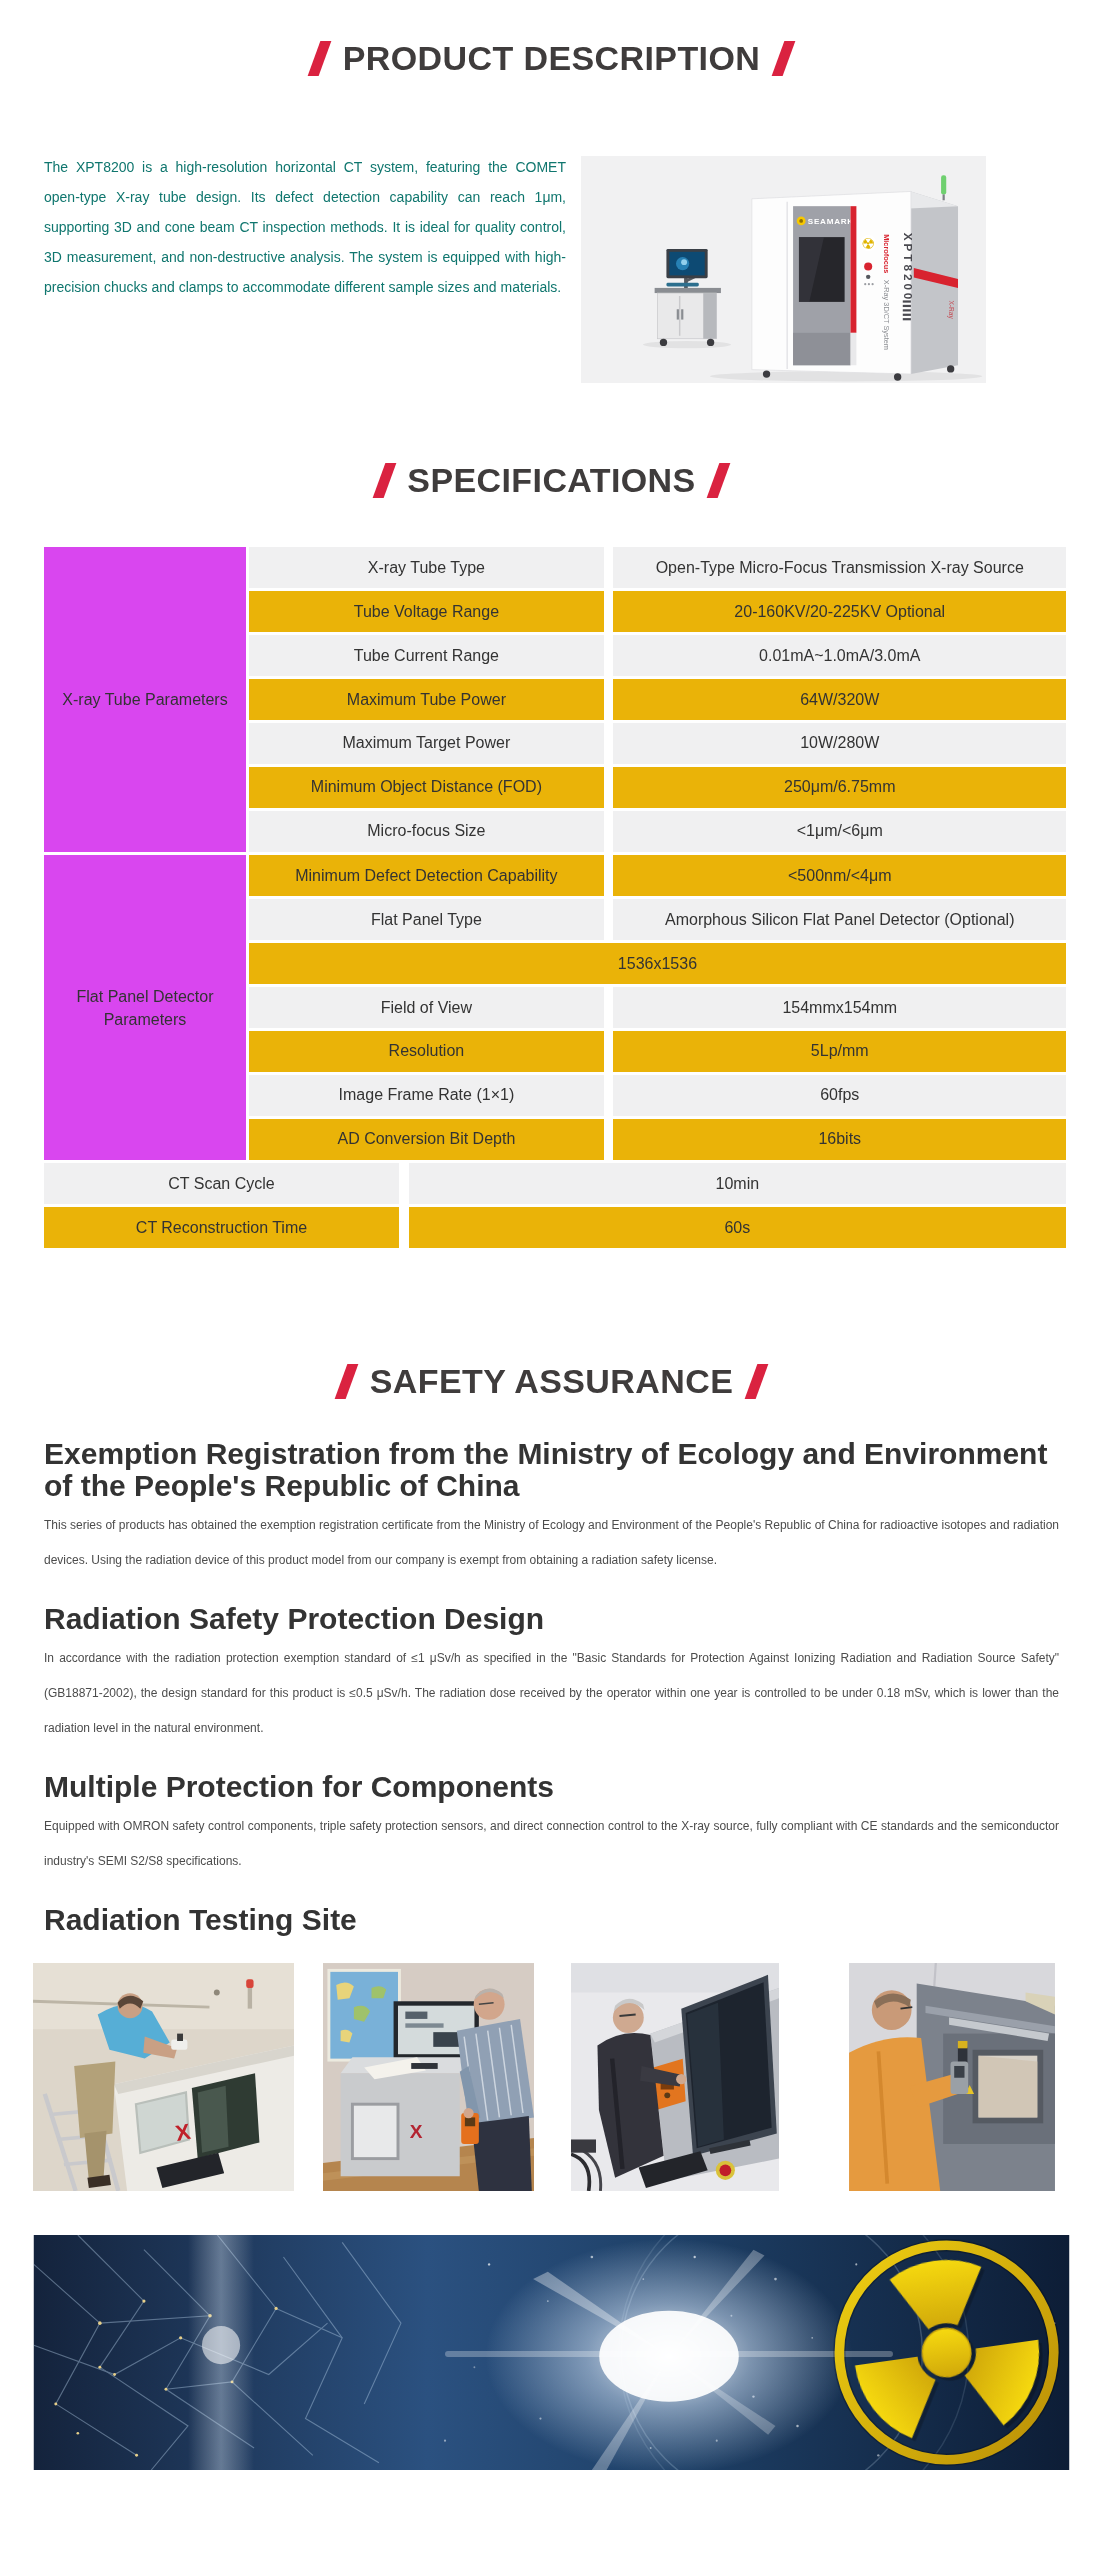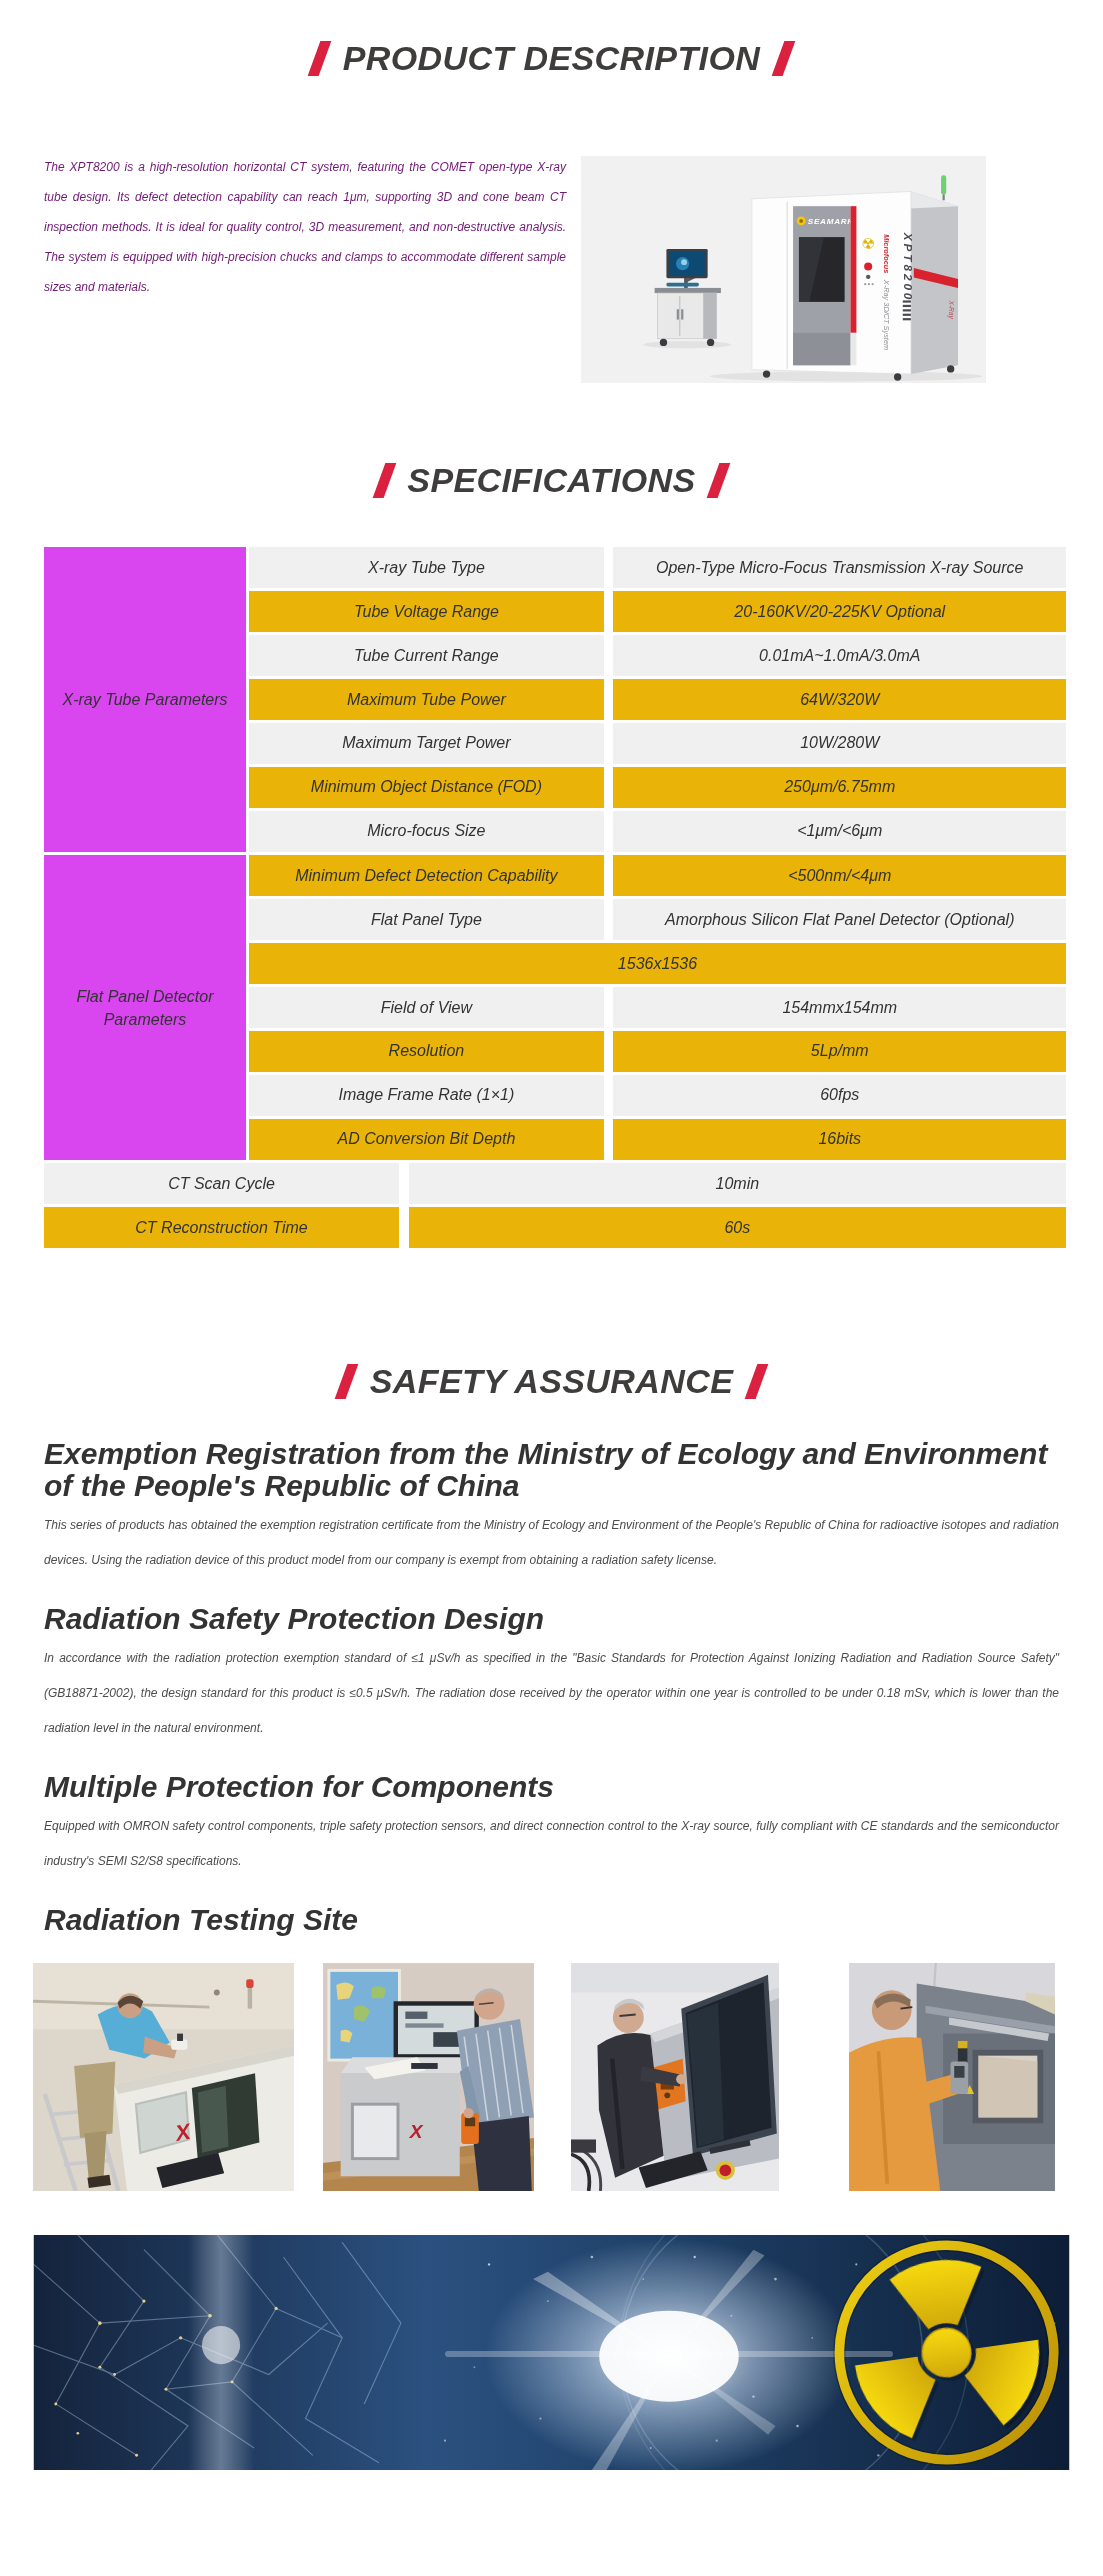--- a/index.html
+++ b/index.html
@@ -2,21 +2,21 @@
 <html style="font-size:11.8px"><head>
 <meta charset="utf-8">
 <style>
   * { box-sizing: border-box; }
   html, body { margin: 0; padding: 0; background: #ffffff; }
   body {
     width: 1103px;
     font-family: "Liberation Sans", sans-serif;
     color: #333;
   }
-  .page { width: 1103px; overflow: hidden; font-style: italic; }
+  .page { width: 1103px; overflow: hidden; }
 
   
   .sec-title {
     display: flex; justify-content: center; align-items: center;
     gap: 17.7px; height: 46px;
   }
   .slash {
     width: 11px; height: 35px; background: #da2240;
     transform: skewX(-20deg); flex: none;
   }
@@ -28,21 +28,21 @@
   .mt-spec { margin-top: 74px; }
   .mt-safe { margin-top: 110px; }
 
   
   .desc-wrap {
     display: flex; padding: 0 118px 0 44px; margin-top: 71px; gap: 14.7px;
     align-items: flex-start;
   }
   .desc-text {
     width: 522px; flex: none;
-    font-size: 12px; line-height: 30px; text-align: justify; color: #701a75;
+    font-size: 14px; line-height: 30px; text-align: justify; color: #0f766e;
   }
   .product-visual {
     width: 405px; height: 227px; background: #f1f1f2; flex: none; margin-top: 4.4px;
   }
   .product-visual svg { display: block; width: 100%; height: 100%; }
 
   
   .spec-table {
     margin: 44px 37px 0 44px;
     display: flex; flex-direction: column; gap: 3.7px;

